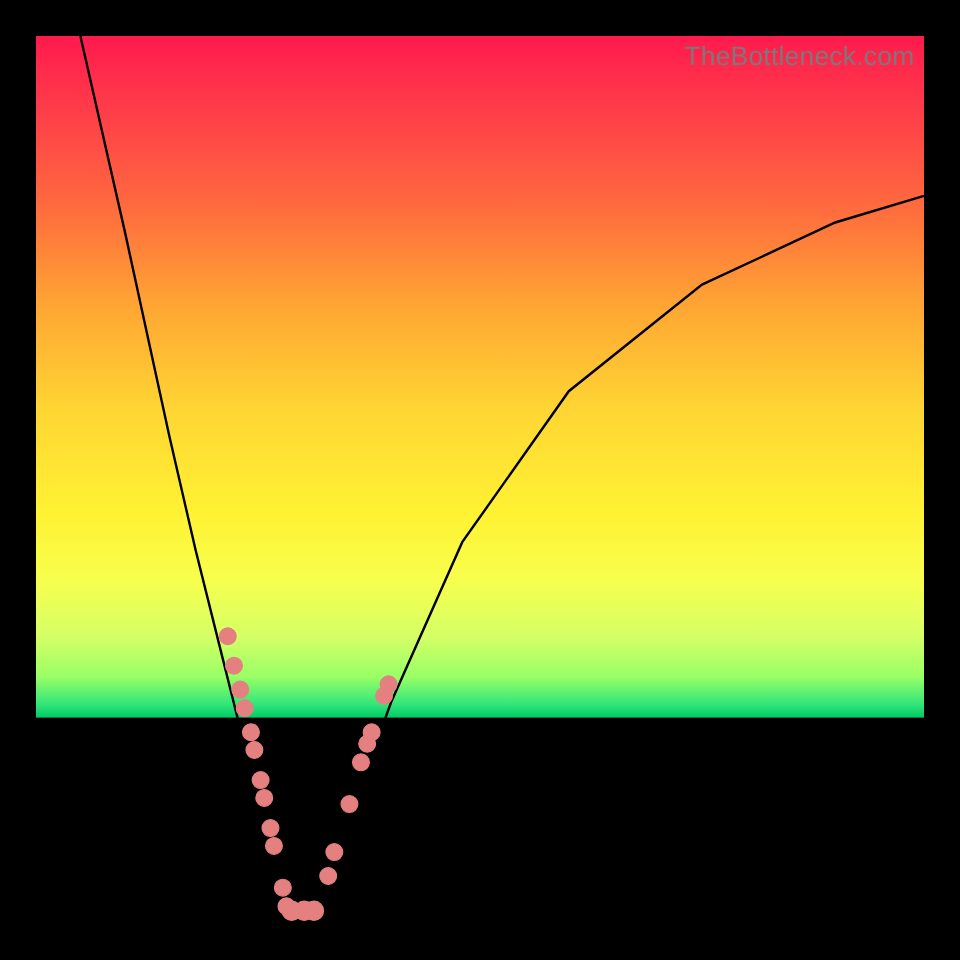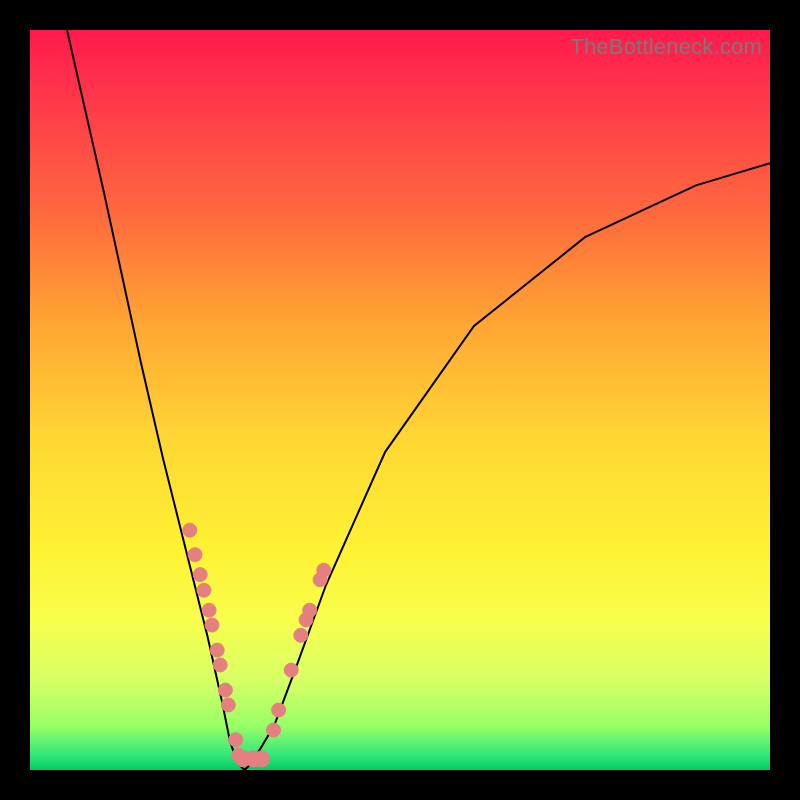--- a/index.html
+++ b/index.html
@@ -9,21 +9,21 @@
     height: 800px;
     background: #000;
     font-family: Arial, Helvetica, sans-serif;
     overflow: hidden;
   }
   .frame {
     position: absolute;
     left: 30px;
     top: 30px;
     width: 740px;
-    height: 740px;
+    height: 568px;
     background: linear-gradient(to bottom,
       #ff1a4d 0%,
       #ff3a4a 10%,
       #ff6a3e 25%,
       #ffa733 40%,
       #ffd633 55%,
       #fff233 70%,
       #f7ff4d 80%,
       #d6ff66 88%,
       #99ff66 94%,

